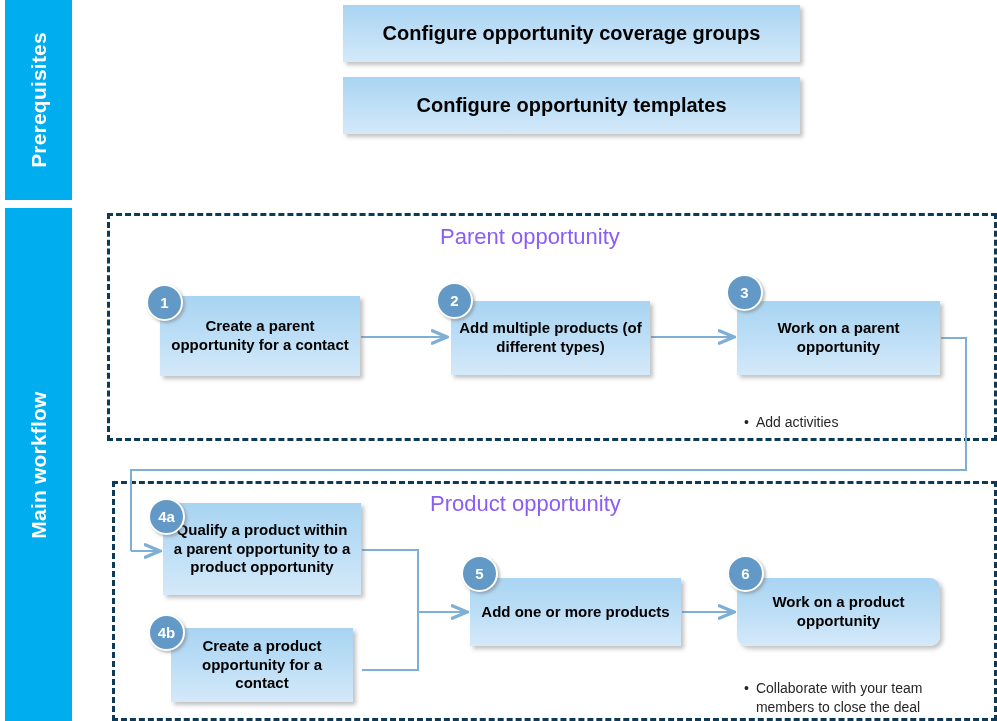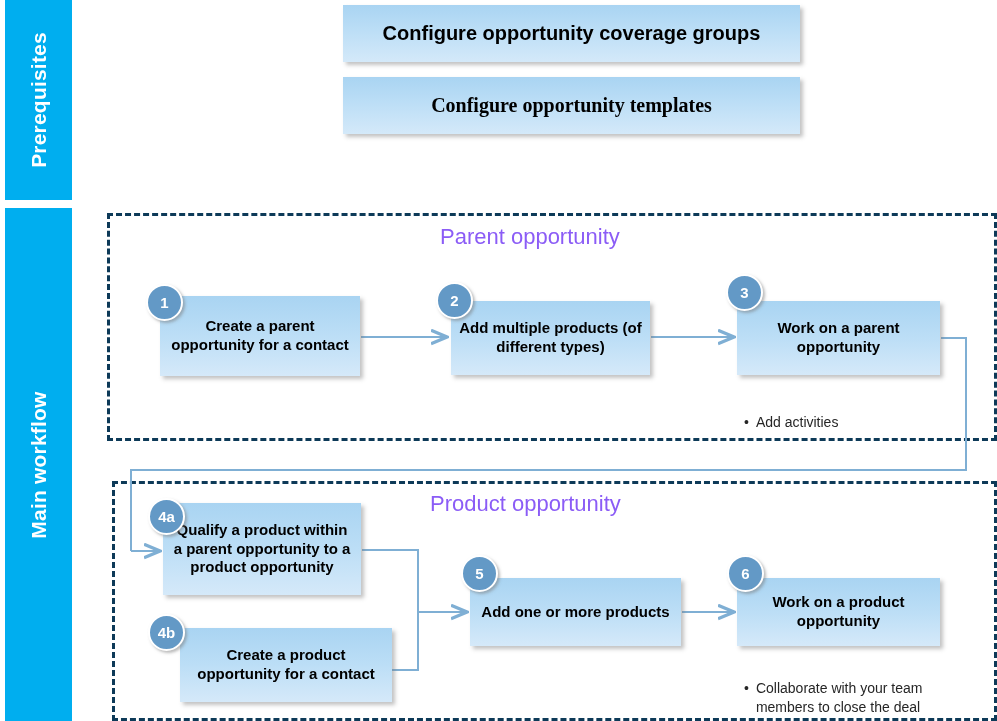--- a/index.html
+++ b/index.html
@@ -45,21 +45,21 @@
     display: flex;
     align-items: center;
     justify-content: center;
     color: #000000;
     font-weight: bold;
     font-size: 20px;
     text-align: center;
     margin-left: 18px;
   }
   #prereq-0 { left: 325px; top: 5px;   width: 457px; height: 57px; }
-  #prereq-1 { left: 325px; top: 77px;  width: 457px; height: 57px; font-family: Liberation Serif, serif; }
+  #prereq-1 { left: 325px; top: 77px;  width: 457px; height: 57px; }
   #prereq-2 { left: 325px; top: 147px; width: 457px; height: 57px; }
 
   
   .group-box {
     position: absolute;
     border: 3px dashed #0d3a58;
     box-sizing: border-box;
     background: transparent;
   }
   #group-parent  { left: 107px; top: 213px; width: 890px; height: 228px; }
@@ -89,23 +89,23 @@
     font-size: 15px;
     line-height: 1.25;
     padding: 4px 8px;
     box-sizing: border-box;
     z-index: 2;
   }
   #step-1 { left: 160px; top: 296px; width: 200px; height: 80px; }
   #step-2 { left: 451px; top: 301px; width: 199px; height: 74px; }
   #step-3 { left: 737px; top: 301px; width: 203px; height: 74px; }
   #step-4a{ left: 163px; top: 503px; width: 198px; height: 92px; }
-  #step-4b{ left: 180px; top: 628px; width: 212px; height: 74px; }
+  #step-4b{ left: 171px; top: 628px; width: 182px; height: 74px; }
   #step-5 { left: 470px; top: 578px; width: 211px; height: 68px; }
-  #step-6 { left: 737px; top: 578px; width: 203px; height: 68px; }
+  #step-6 { left: 737px; top: 578px; width: 203px; height: 68px; border-radius: 10px; }
 
   
   .step-badge {
     position: absolute;
     width: 33px;
     height: 33px;
     border-radius: 50%;
     background: #6399c6;
     color: #ffffff;
     font-weight: bold;

